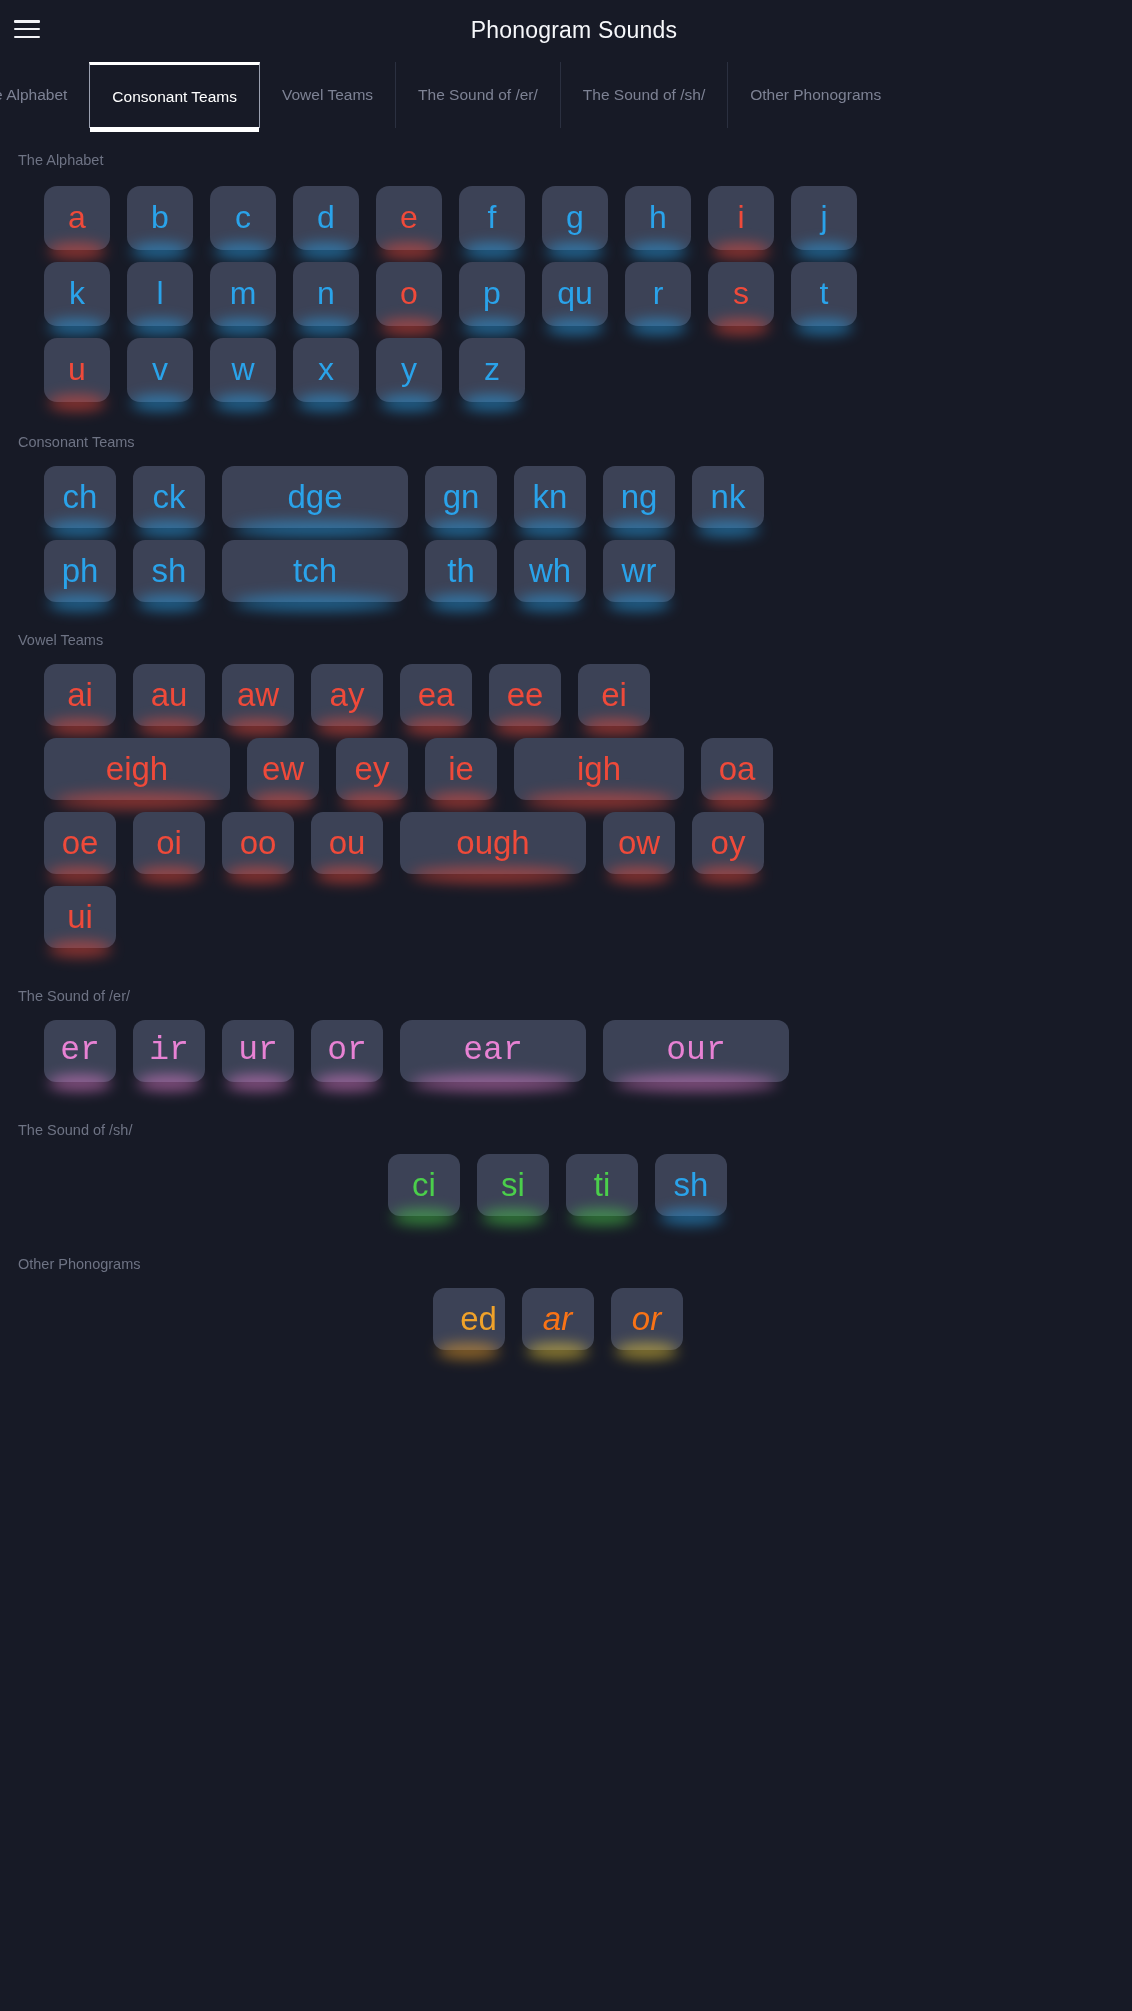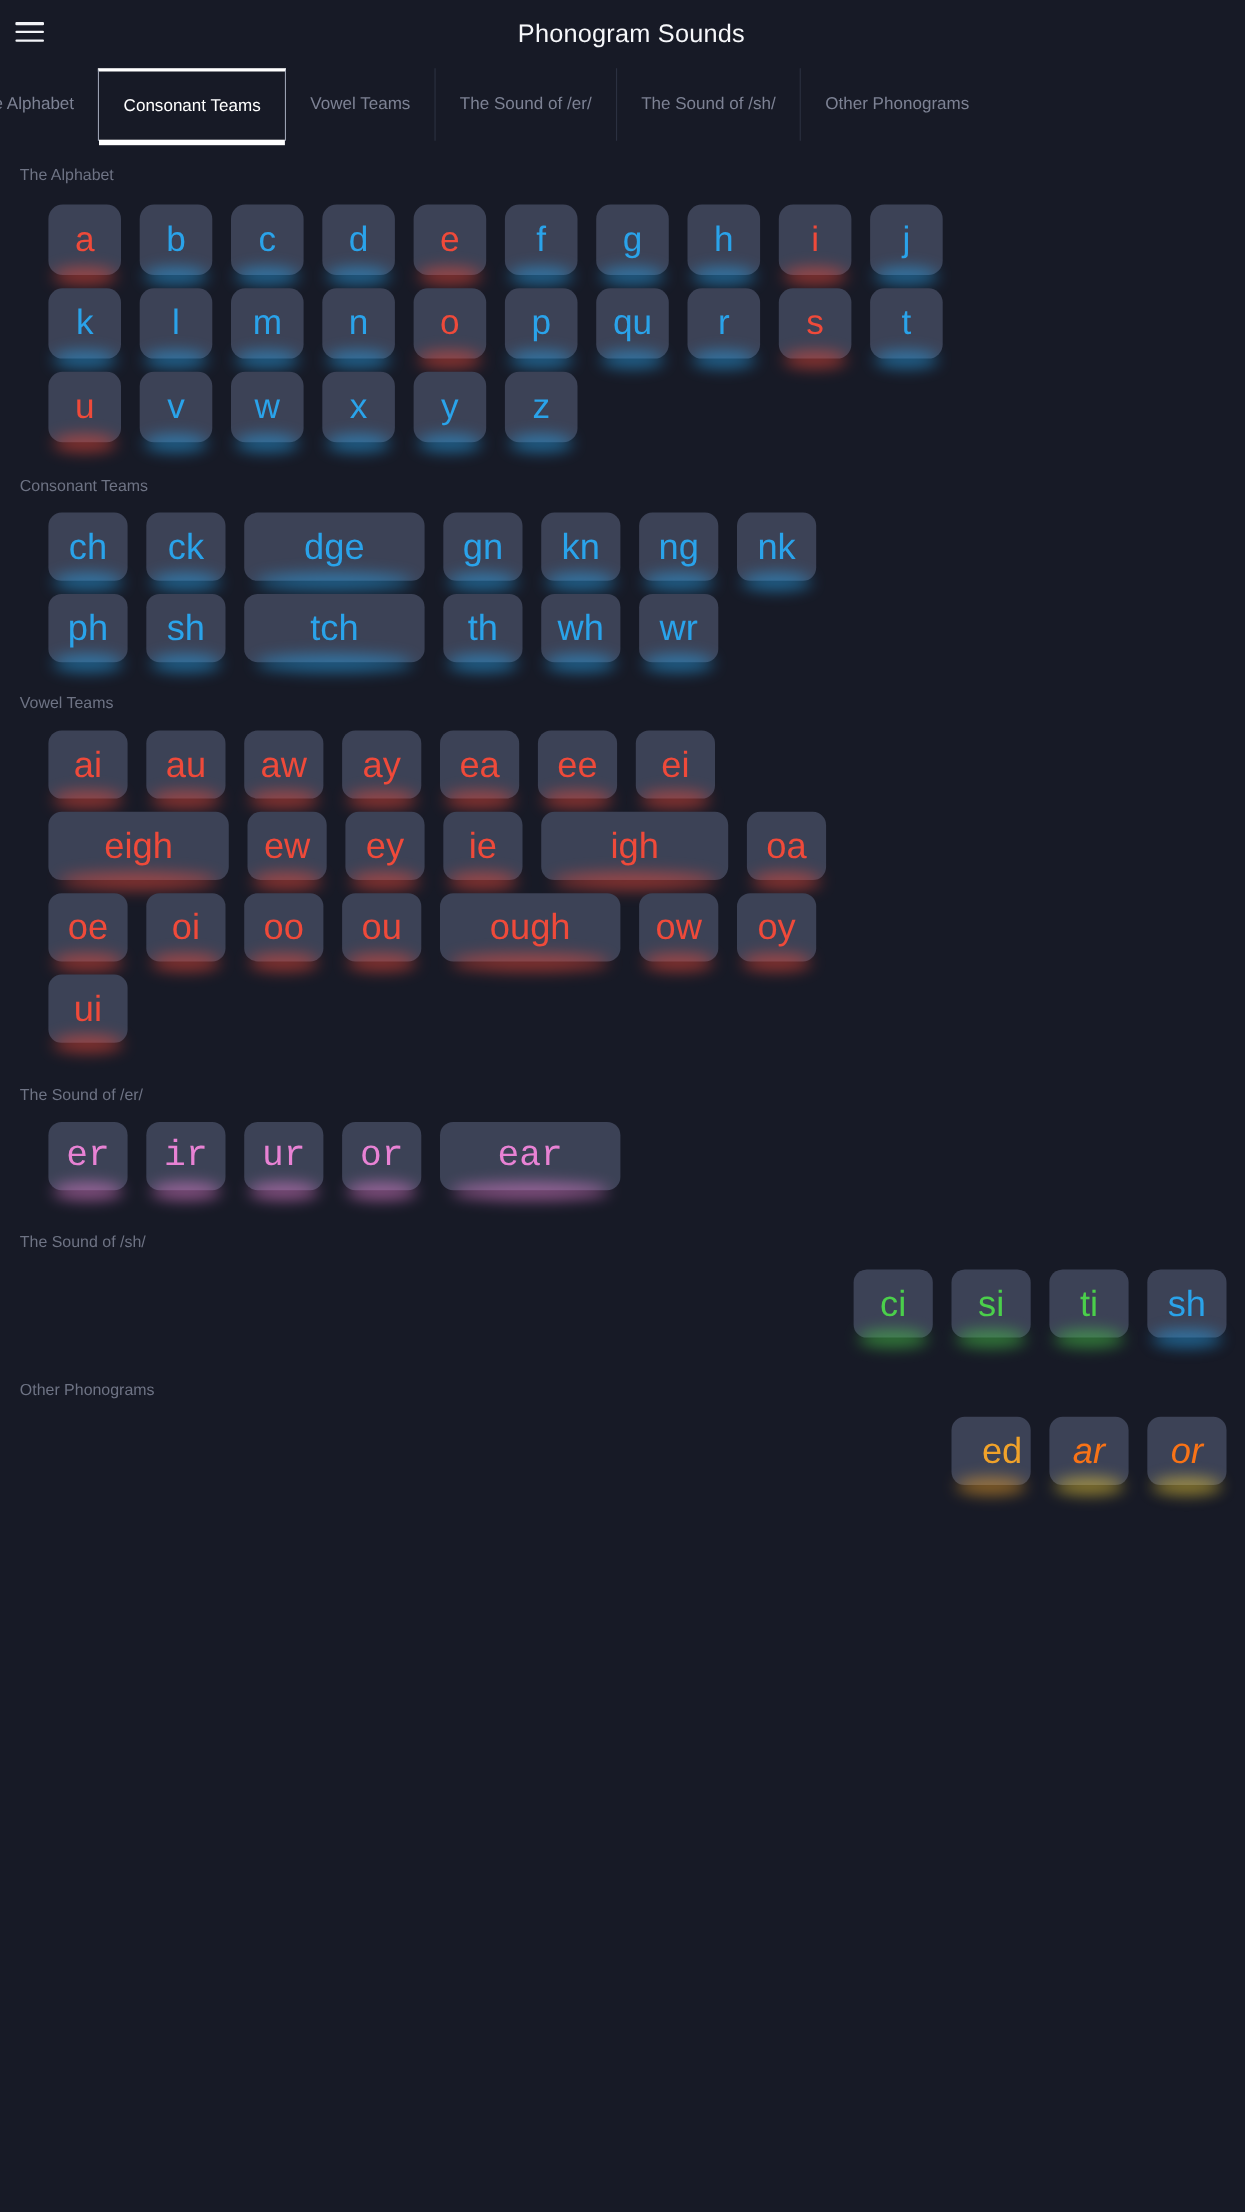--- a/index.html
+++ b/index.html
@@ -109,21 +109,21 @@
     margin-bottom: 16px;
   }
 
   .row {
     display: flex;
     align-items: stretch;
     padding-left: 44px;
     margin-bottom: 12px;
     gap: 0;
   }
-  .row.center { justify-content: flex-end; padding-left: 0; }
+  .row.center { justify-content: center; padding-left: 0; }
 
   
   .tile {
     background: #3c4256;
     border-radius: 13px;
     height: 64px;
     display: flex;
     align-items: center;
     justify-content: center;
     margin-right: 17px;
@@ -148,21 +148,21 @@
     height: 16px;
     border-radius: 50%;
     filter: blur(7px);
     opacity: .55;
     pointer-events: none;
   }
 
   .tile.w1 { width: 66px; }
   .tile.w2 { width: 72px; }
   .tile.w4 { width: 170px; }
-  .tile.w5 { width: 164px; }
+  .tile.w5 { width: 186px; }
 
   .c-red   { color: #ef4a3a; }
   .c-blue  { color: #2aa3ea; }
   .c-pink  { color: #e882d4; }
   .c-green { color: #4bcf4b; }
   .c-gold  { color: #f97316; font-style: italic; }
   .c-orange{ color: #f0a22a; padding-left: 20px; }
 
   .tile.c-red::after    { background: #ef4a3a; }
   .tile.c-blue::after   { background: #2aa3ea; }
@@ -446,20 +446,23 @@
           </div>
           <div class="tile w2 c-pink">
             <span class="glyph">ur</span>
           </div>
           <div class="tile w2 c-pink">
             <span class="glyph">or</span>
           </div>
           <div class="tile w5 c-pink">
             <span class="glyph">ear</span>
           </div>
+          <div class="tile w5 c-pink">
+            <span class="glyph">our</span>
+          </div>
         </div>
       </div>
       <div class="section" id="sec-sh">
         <div class="section-label">The Sound of /sh/</div>
         <div class="row center">
           <div class="tile w2 c-green">
             <span class="glyph">ci</span>
           </div>
           <div class="tile w2 c-green">
             <span class="glyph">si</span>

